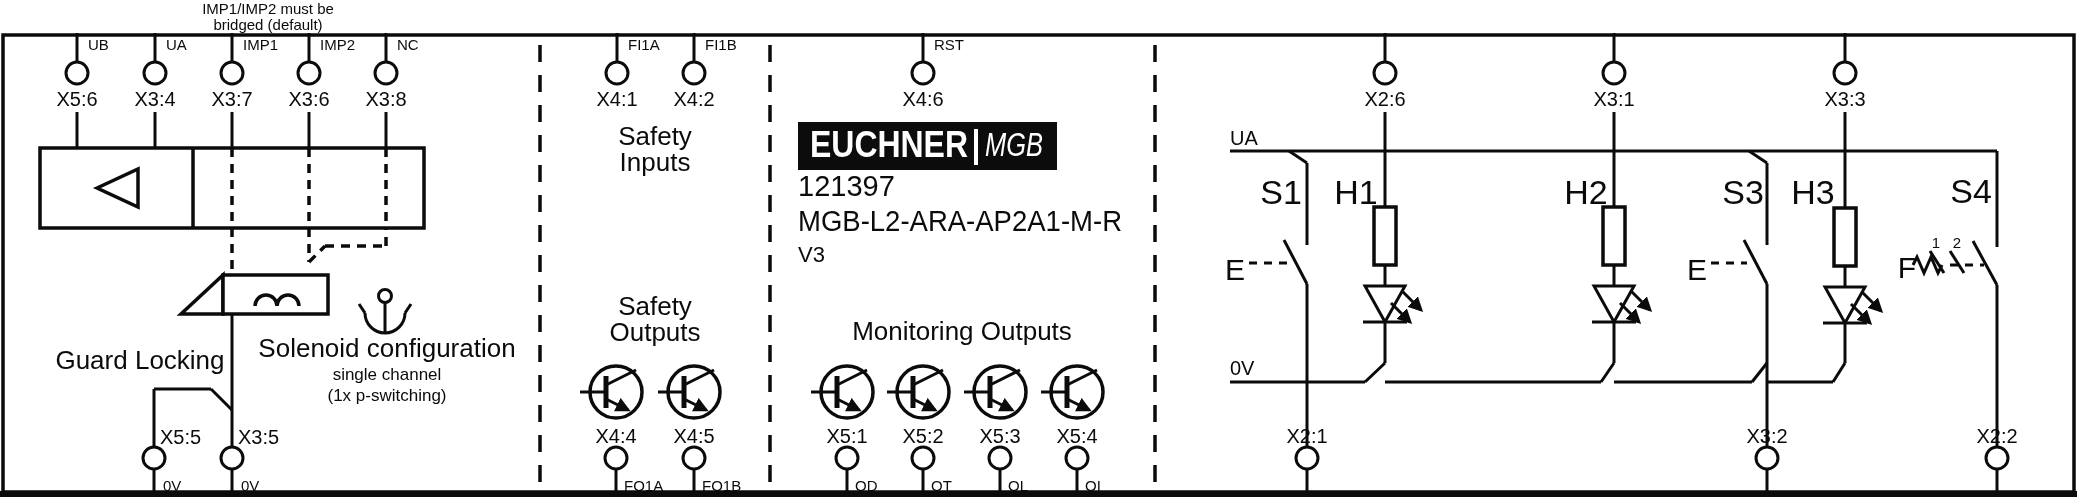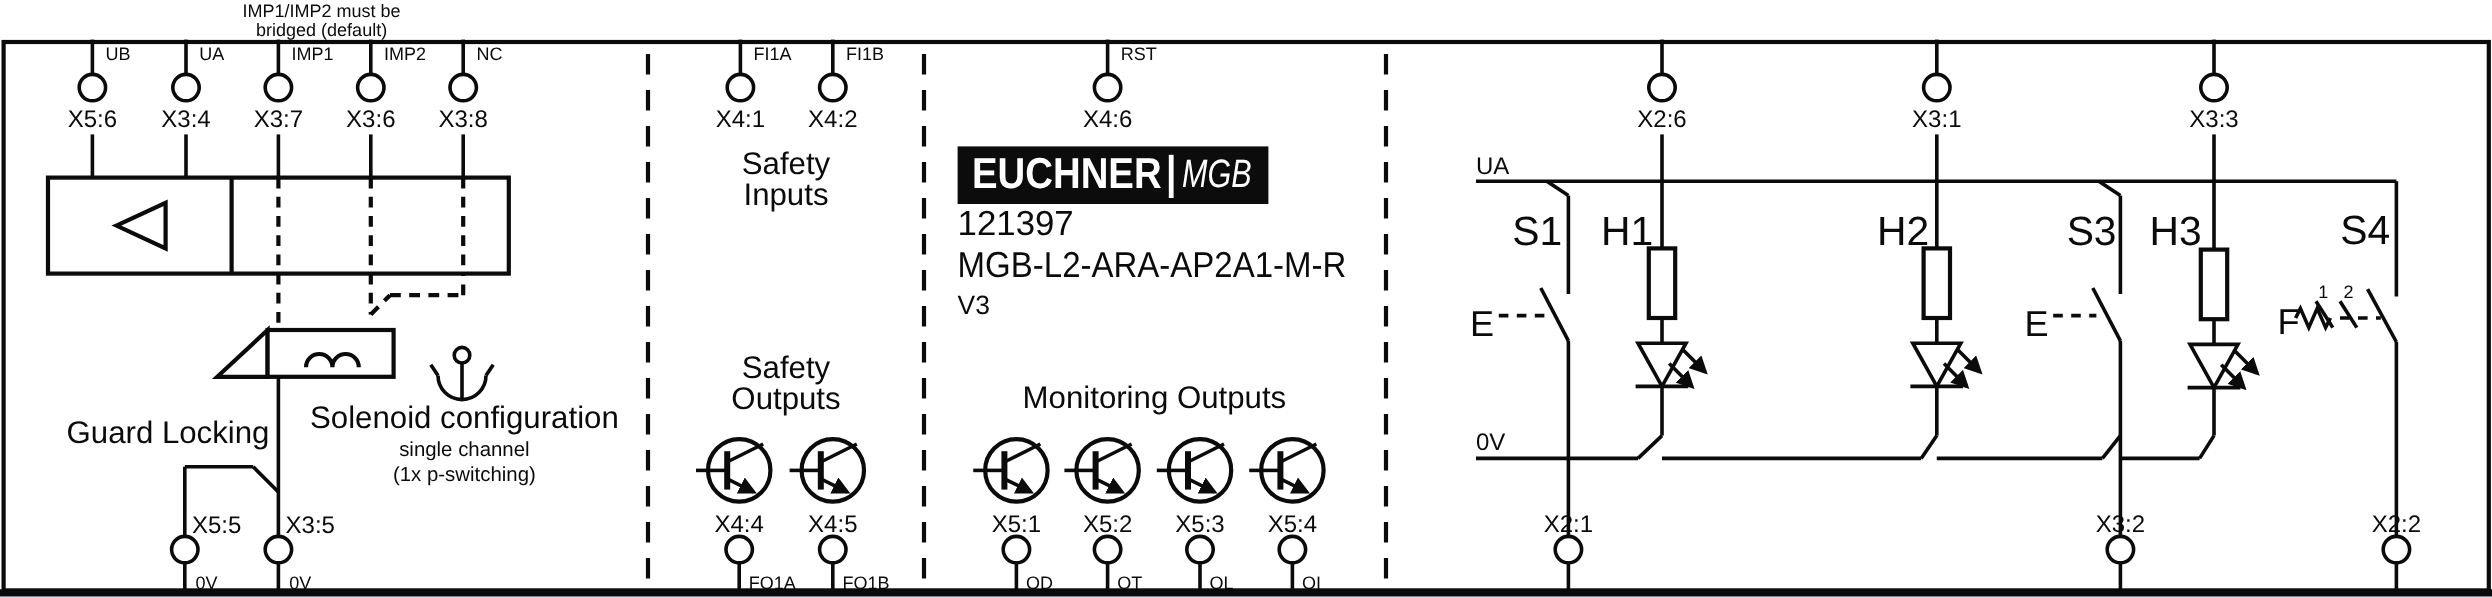--- a/index.html
+++ b/index.html
@@ -1,16 +1,16 @@
 <!DOCTYPE html>
 <html><head>
 <meta charset="utf-8">
 <style>
   html,body{margin:0;padding:0;background:#ffffff;}
-  .stage{position:relative;width:2077px;height:498px;background:#3b82f6;overflow:hidden;}
+  .stage{position:relative;width:2077px;height:498px;background:#a3a3a3;overflow:hidden;}
   svg{display:block;}
   text{font-family:"Liberation Sans", sans-serif;fill:#0b0b0b;}
   .w{stroke:#0b0b0b;stroke-width:3;fill:none;}
   .w4{stroke-width:3.5;}
   .bar{stroke-width:5;}
   .thick{stroke-width:6;}
   .fw{fill:#ffffff;}
   .dashBig{stroke-dasharray:17 13;}
   .dashS{stroke-dasharray:9 7;}
   .dashE{stroke-dasharray:8 7;}

